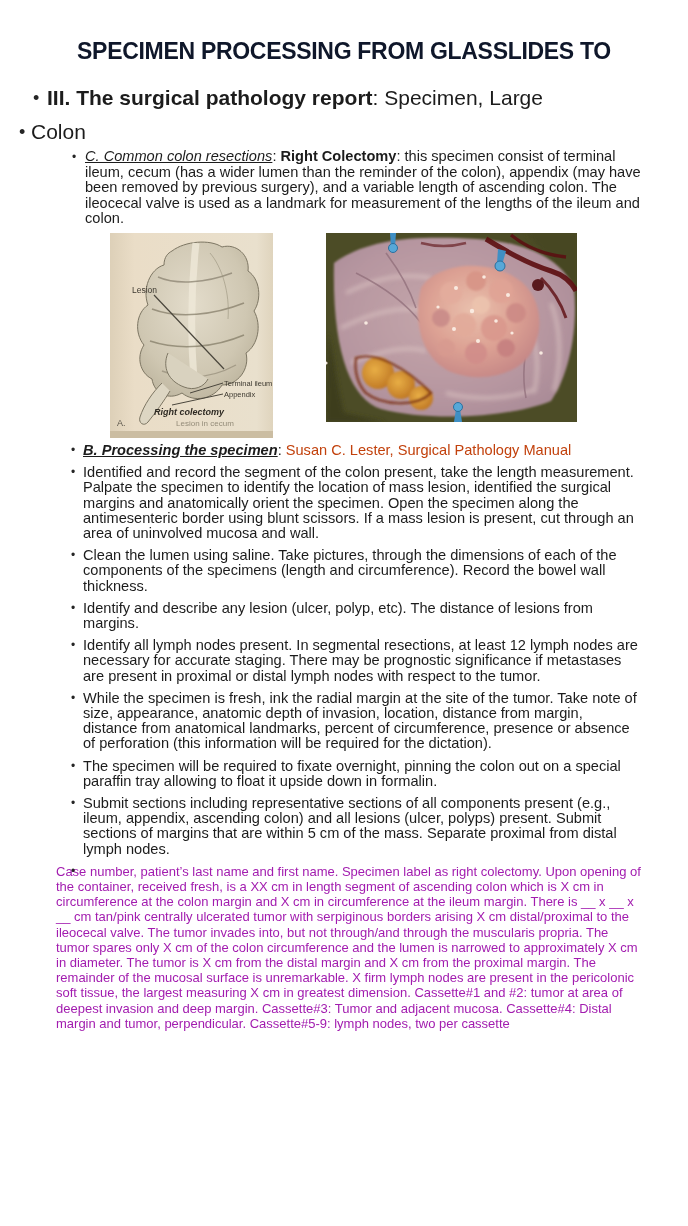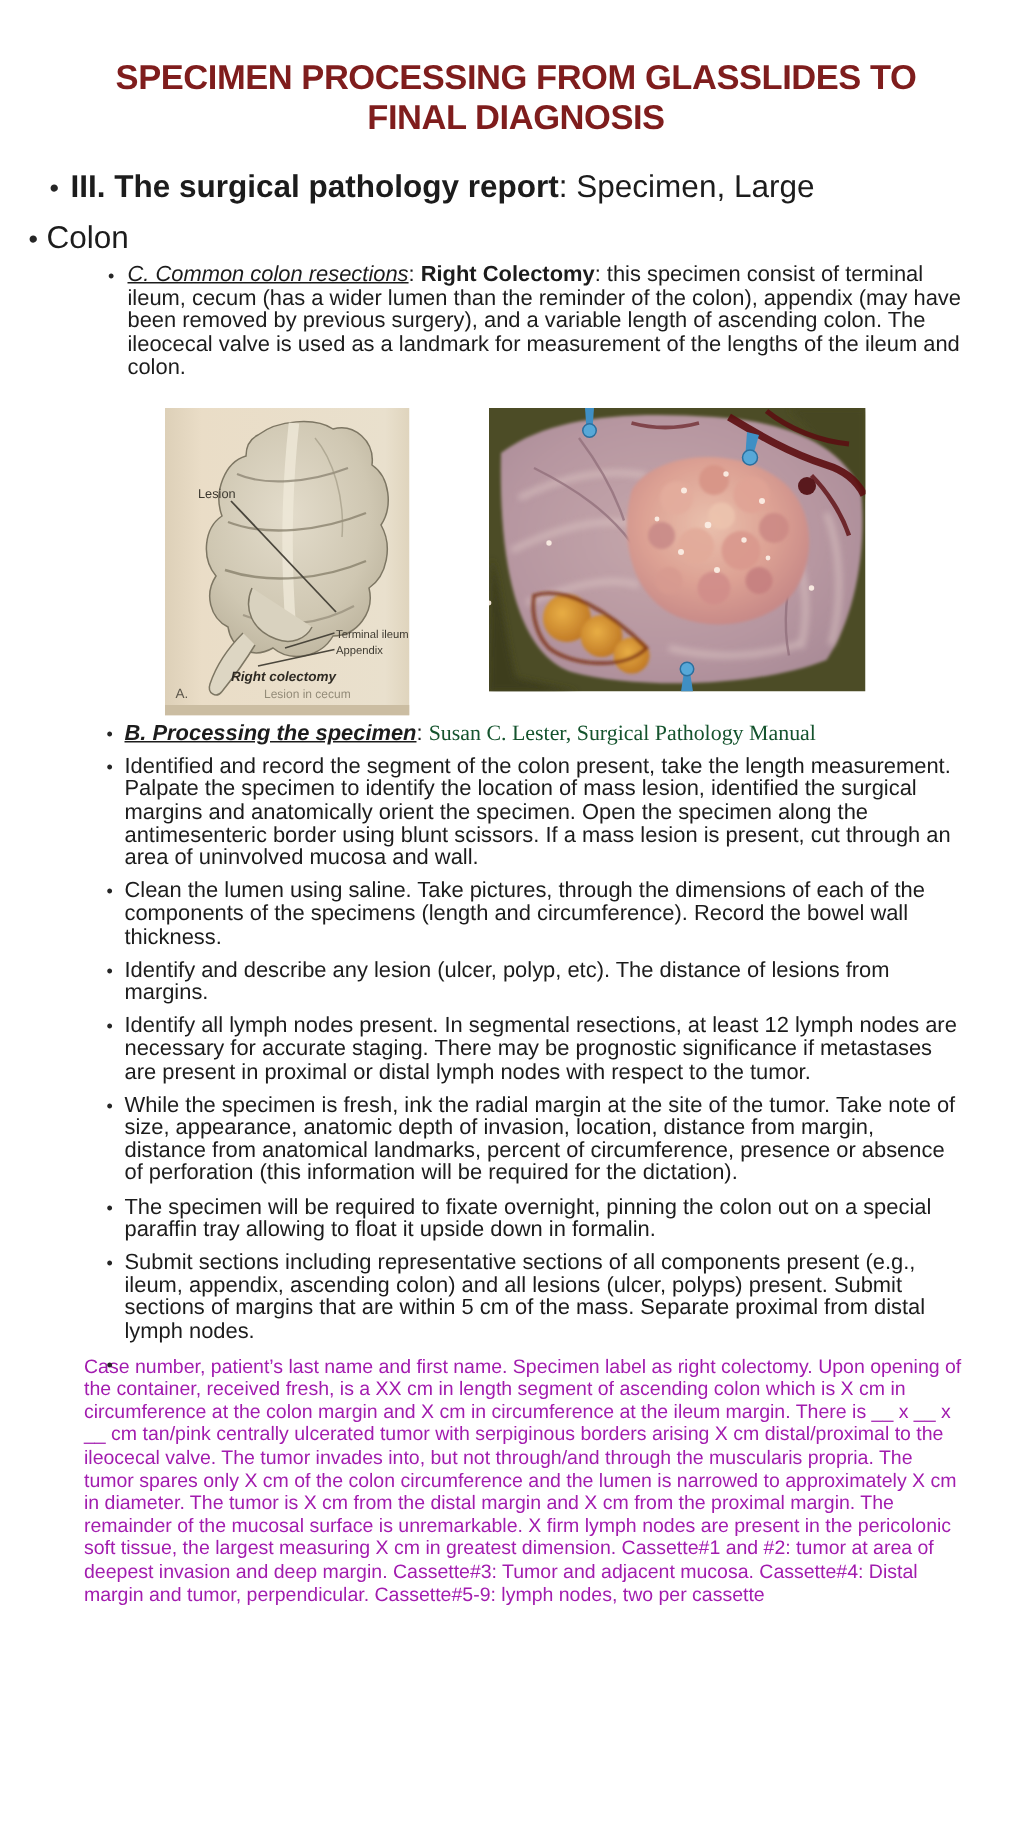--- a/index.html
+++ b/index.html
@@ -1,48 +1,47 @@
 <!DOCTYPE html>
 <html><head>
 <meta charset="utf-8">
 <style>
   html,body{margin:0;padding:0;background:#ffffff;width:688px;height:1226px;overflow:hidden;
     font-family:"Liberation Sans",sans-serif;color:#1c1c1c;-webkit-font-smoothing:antialiased;}
   .slide{position:relative;width:688px;height:1226px;background:#fff;}
   .title{margin:38px 24px 0;text-align:center;font-weight:bold;font-size:23px;line-height:27px;
-    color:#7f1d1d;letter-spacing:-0.3px;}
+    color:#0f172a;letter-spacing:-0.3px;}
   .row{position:relative;}
   .dot{position:absolute;color:#262626;}
   .lvl1{margin:18px 0 0 33px;padding-left:14px;font-size:21px;line-height:30px;position:relative;}
   .lvl1 .dot{left:0;top:0;font-size:18px;}
   .lvl2{margin:4px 0 0 19px;padding-left:12px;font-size:21px;line-height:30px;position:relative;}
   .lvl2 .dot{left:0;top:0;font-size:18px;}
   .b{font-weight:bold;}
   .iu{font-style:italic;text-decoration:underline;}
   .biu{font-weight:bold;font-style:italic;text-decoration:underline;text-align:center;}
   .sub{position:relative;margin:2px 0 0 85px;width:556px;font-size:14.6px;line-height:15.6px;}
   .sub .dot{left:-13px;top:1px;font-size:12px;}
-  .figures{margin-top:18px;height:206px;position:relative;}
+  .figures{margin-top:6px;height:206px;position:relative;}
   .fig-left{position:absolute;left:110px;top:0;width:163px;height:205px;}
   .fig-right{position:absolute;left:326px;top:0;width:251px;height:189px;}
   .blist{margin:4px 0 0 83px;width:557px;font-size:14.6px;line-height:15.2px;}
   .blist .row{margin:0 0 7px 0;padding-left:0;position:relative;}
   .blist .dot{left:-12px;top:0;font-size:12px;}
-  .link{color:#14532d;font-family:Liberation Serif, serif;}
+  .link{color:#c2410c;}
   .dictation{margin:2px 0 0 56px;width:585px;font-size:13px;line-height:15.2px;color:#a21caf;}
   svg text{font-family:"Liberation Sans",sans-serif;}
 </style>
 </head>
 <body>
 
 <div class="slide">
 
   <div class="title">
     <div>SPECIMEN PROCESSING FROM GLASSLIDES TO</div>
-    <div>FINAL DIAGNOSIS</div>
   </div>
 
   <div class="row lvl1">
     <span class="dot">•</span>
     <span class="b">III. The surgical pathology report</span><span>: Specimen, Large</span>
   </div>
 
   <div class="row lvl2">
     <span class="dot">•</span>
     <span>Colon</span>

